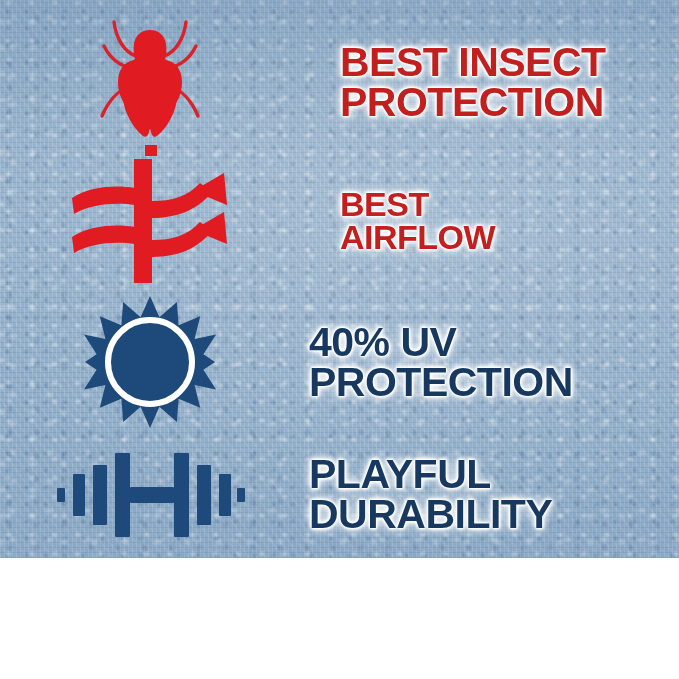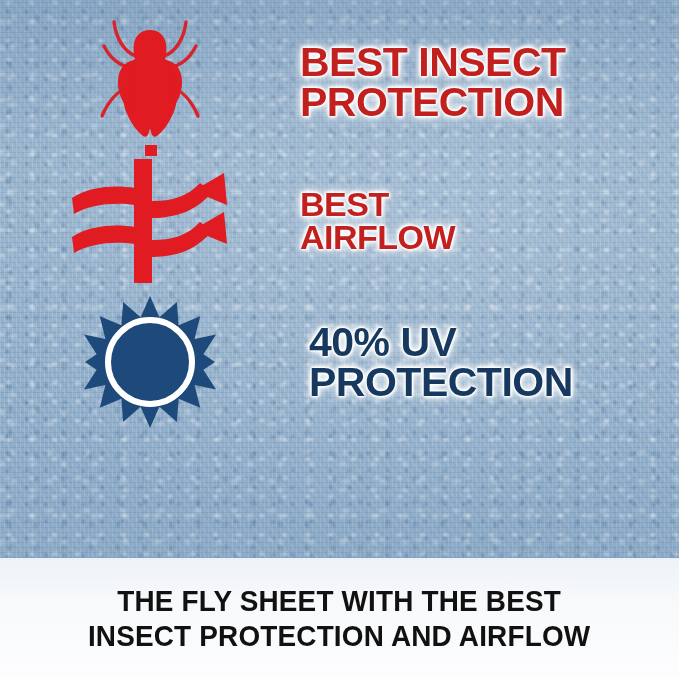--- a/index.html
+++ b/index.html
@@ -78,20 +78,21 @@
     letter-spacing: -0.5px;
     white-space: pre-line;
     margin: 0;
   }
   .label.red {
     color: #c2201f;
     text-shadow:
       0 0 2px #ffffff, 0 0 3px #ffffff, 0 0 5px #ffffff,
       0 0 8px #ffffff, 1px 1px 3px #ffffff, -1px -1px 3px #ffffff,
       0 0 12px rgba(255,255,255,0.9);
+    margin-left: 40px;
   }
   .label.navy {
     color: #17395f;
     text-shadow:
       0 0 2px #ffffff, 0 0 3px #ffffff, 0 0 5px #ffffff,
       0 0 8px #ffffff, 1px 1px 3px #ffffff, -1px -1px 3px #ffffff,
       0 0 12px rgba(255,255,255,0.9);
     padding-left: 9px;
   }
 
@@ -221,19 +222,45 @@
         <circle cx="66" cy="66" r="42" fill="none" stroke="#ffffff" stroke-width="6"></circle>
         <circle cx="66" cy="66" r="38" fill="#1d4a7a"></circle>
       </svg>
     </div>
     <div class="text-cell">
       <p class="label navy" id="label-uv">40% UV
 PROTECTION</p>
     </div>
   </div>
 
-
-  <div class="caption-band">
-    <p class="caption-text">THE FLY SHEET WITH THE BEST
-INSECT PROTECTION AND AIRFLOW</p>
-  </div>
+  <div class="row" id="row-durability">
+    <div class="icon-cell">
+      <svg width="190" height="92" viewBox="0 0 190 92">
+        <g fill="#1d4a7a">
+
+          <rect x="2" y="40" width="8" height="14" rx="1"></rect>
+
+          <rect x="18" y="26" width="12" height="42" rx="1"></rect>
+
+          <rect x="38" y="17" width="14" height="60" rx="1"></rect>
+
+          <rect x="60" y="5" width="15" height="84" rx="1"></rect>
+
+          <rect x="75" y="39" width="44" height="16" rx="1"></rect>
+
+          <rect x="119" y="5" width="15" height="84" rx="1"></rect>
+
+          <rect x="142" y="17" width="14" height="60" rx="1"></rect>
+
+          <rect x="164" y="26" width="12" height="42" rx="1"></rect>
+
+          <rect x="182" y="40" width="8" height="14" rx="1"></rect>
+        </g>
+      </svg>
+    </div>
+    <div class="text-cell">
+      <p class="label navy" id="label-durability">PLAYFUL
+DURABILITY</p>
+    </div>
+  </div>
+
 
 </div>
 
 </body></html>

